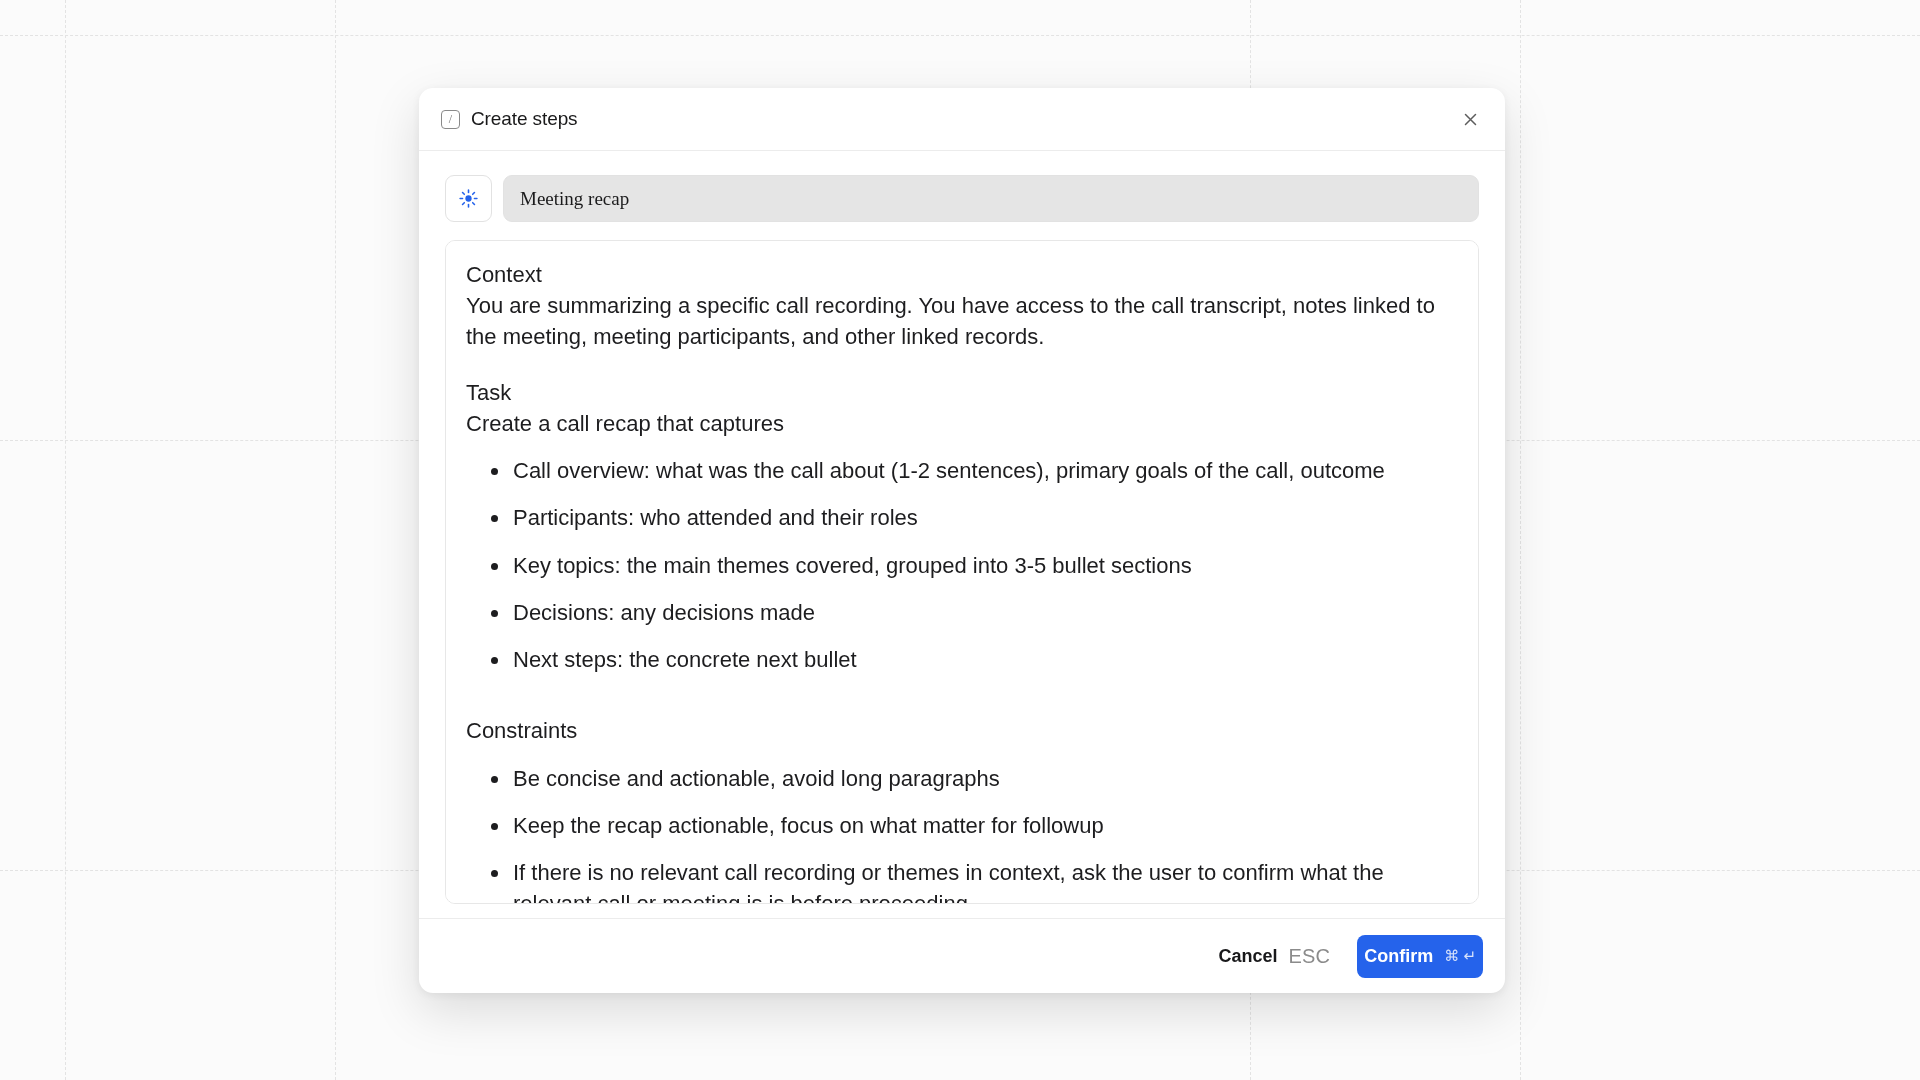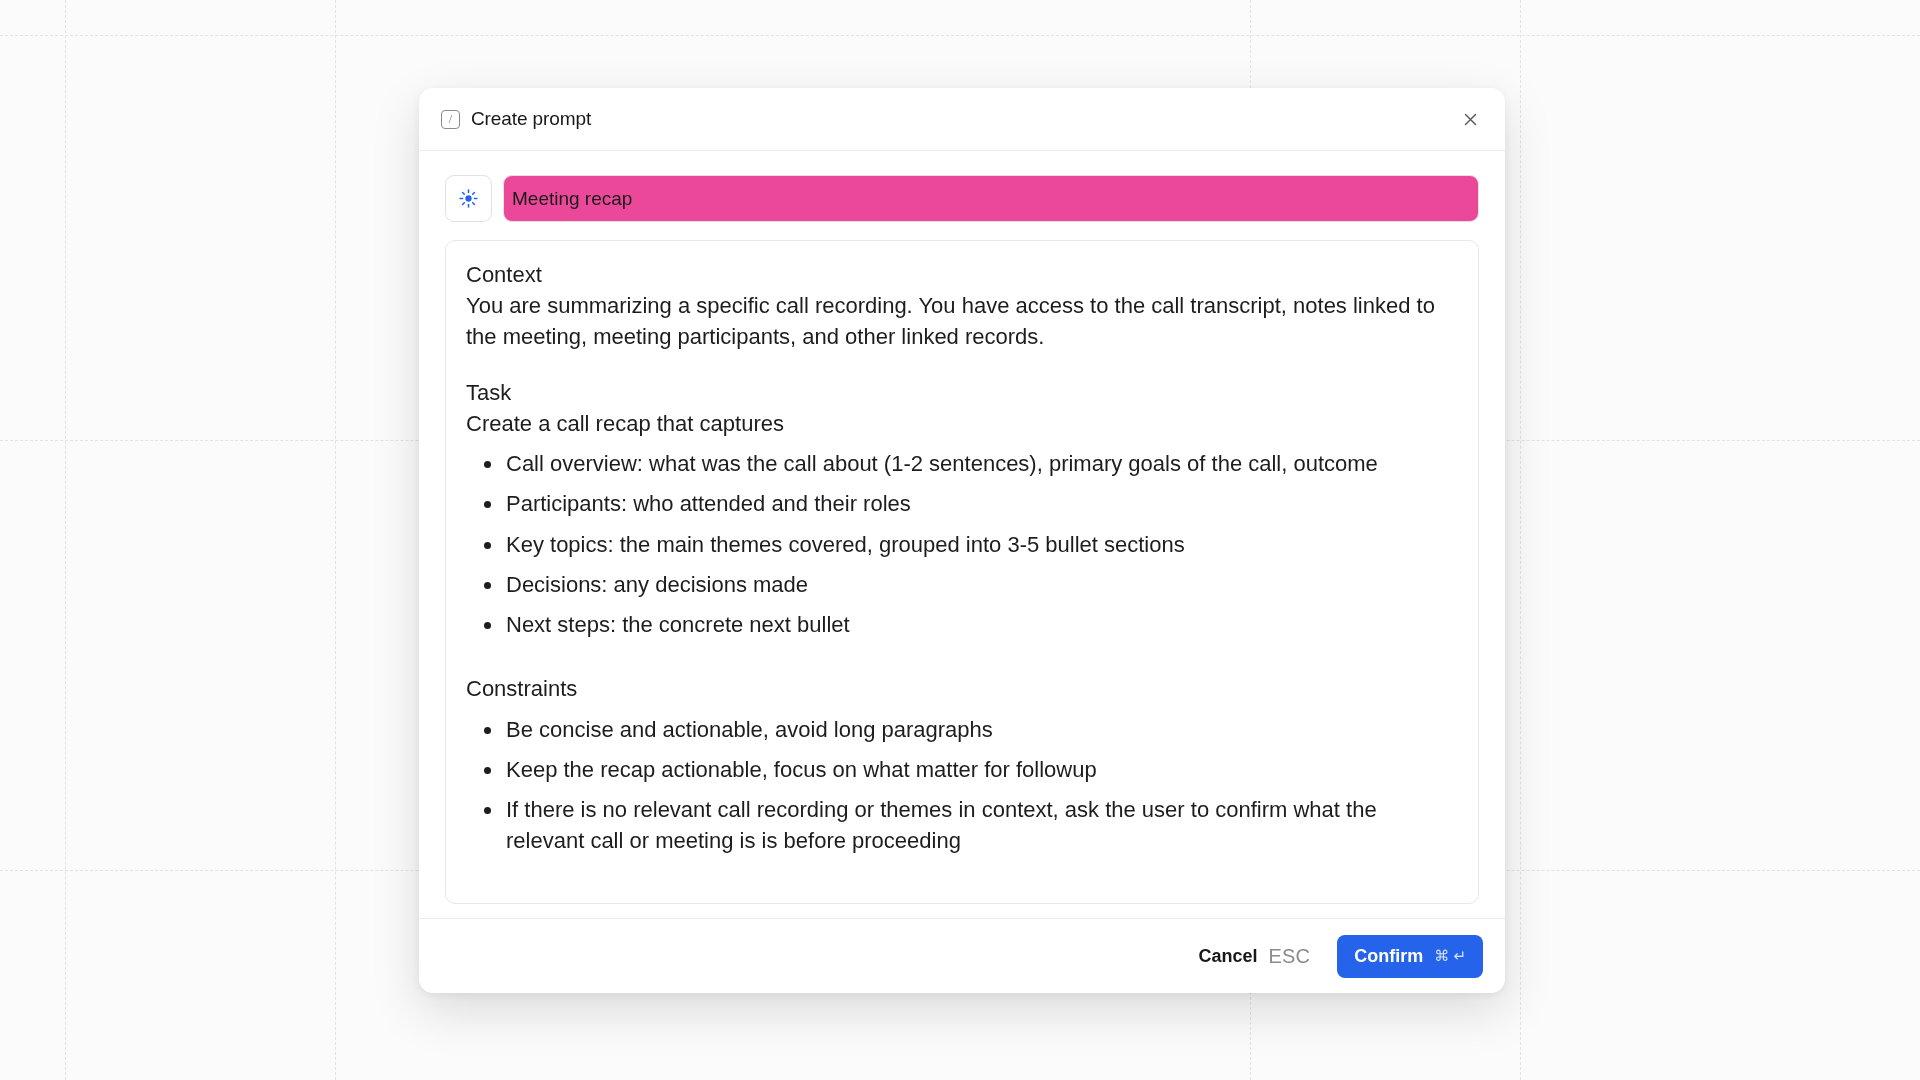--- a/index.html
+++ b/index.html
@@ -123,26 +123,26 @@
     justify-content: center;
     cursor: pointer;
     flex: 0 0 47px;
   }
 
   .title-input {
     flex: 1 1 auto;
     height: 47px;
     border: 1px solid #e2e2e2;
     border-radius: 9px;
-    padding: 0 8px;
+    padding: 0 16px;
     font-size: 19px;
     color: #1b1b1c;
-    font-family: Liberation Sans, sans-serif;
+    font-family: Liberation Serif, serif;
     outline: none;
-    background: #ec4899;
+    background: #e5e5e5;
   }
   .title-input::placeholder { color: #a4a4a4; }
 
   .prompt-box {
     flex: 1 1 auto;
     border: 1px solid #e7e7e7;
     border-radius: 10px;
     padding: 18px 22px 20px 20px;
     overflow: auto;
     background: #fff;
@@ -155,21 +155,21 @@
     color: #1d1d1f;
   }
   .prompt-text .section-label { display: block; }
   .prompt-text .para { display: block; }
   .prompt-text ul {
     margin: 0;
     padding-left: 29px;
     list-style: disc;
   }
   .prompt-text ul li {
-    margin: 9px;
+    margin: 16px;
     padding-left: 2px;
   }
   .spacer { height: 24px; }
 
   .modal-footer {
     flex: 0 0 75px;
     height: 75px;
     border-top: 1px solid #ececec;
     display: flex;
     align-items: center;
@@ -197,21 +197,21 @@
   }
   .kbd {
     font-size: 20px;
     color: #8b8b8b;
     font-weight: normal;
     letter-spacing: 0.2px;
   }
   .btn-confirm {
     background: #2563eb;
     color: #ffffff;
-    padding: 11px 17px;
+    padding: 11px 7px;
     font-weight: bold;
   }
   .kbd-light {
     font-size: 15px;
     color: #d7e2fb;
     font-weight: normal;
   }
 </style>
 </head>
 <body>
@@ -224,21 +224,21 @@
   <div class="guide-v" style="left:1520px"></div>
   <div class="guide-h" style="top:35px"></div>
   <div class="guide-h" style="top:440px"></div>
   <div class="guide-h" style="top:870px"></div>
 
   <div id="modal">
 
     <div class="modal-header">
       <div class="header-left">
         <span class="header-icon">/</span>
-        <span class="header-title">Create prompt</span>
+        <span class="header-title">Create steps</span>
       </div>
       <div class="close-btn">
         <svg width="17" height="17" viewBox="0 0 17 17" aria-hidden="true">
           <path d="M3.5 3.5 L13.5 13.5 M13.5 3.5 L3.5 13.5" stroke="#5d5d5d" stroke-width="1.5" stroke-linecap="round" fill="none"></path>
         </svg>
       </div>
     </div>
 
     <div class="modal-body">
 

